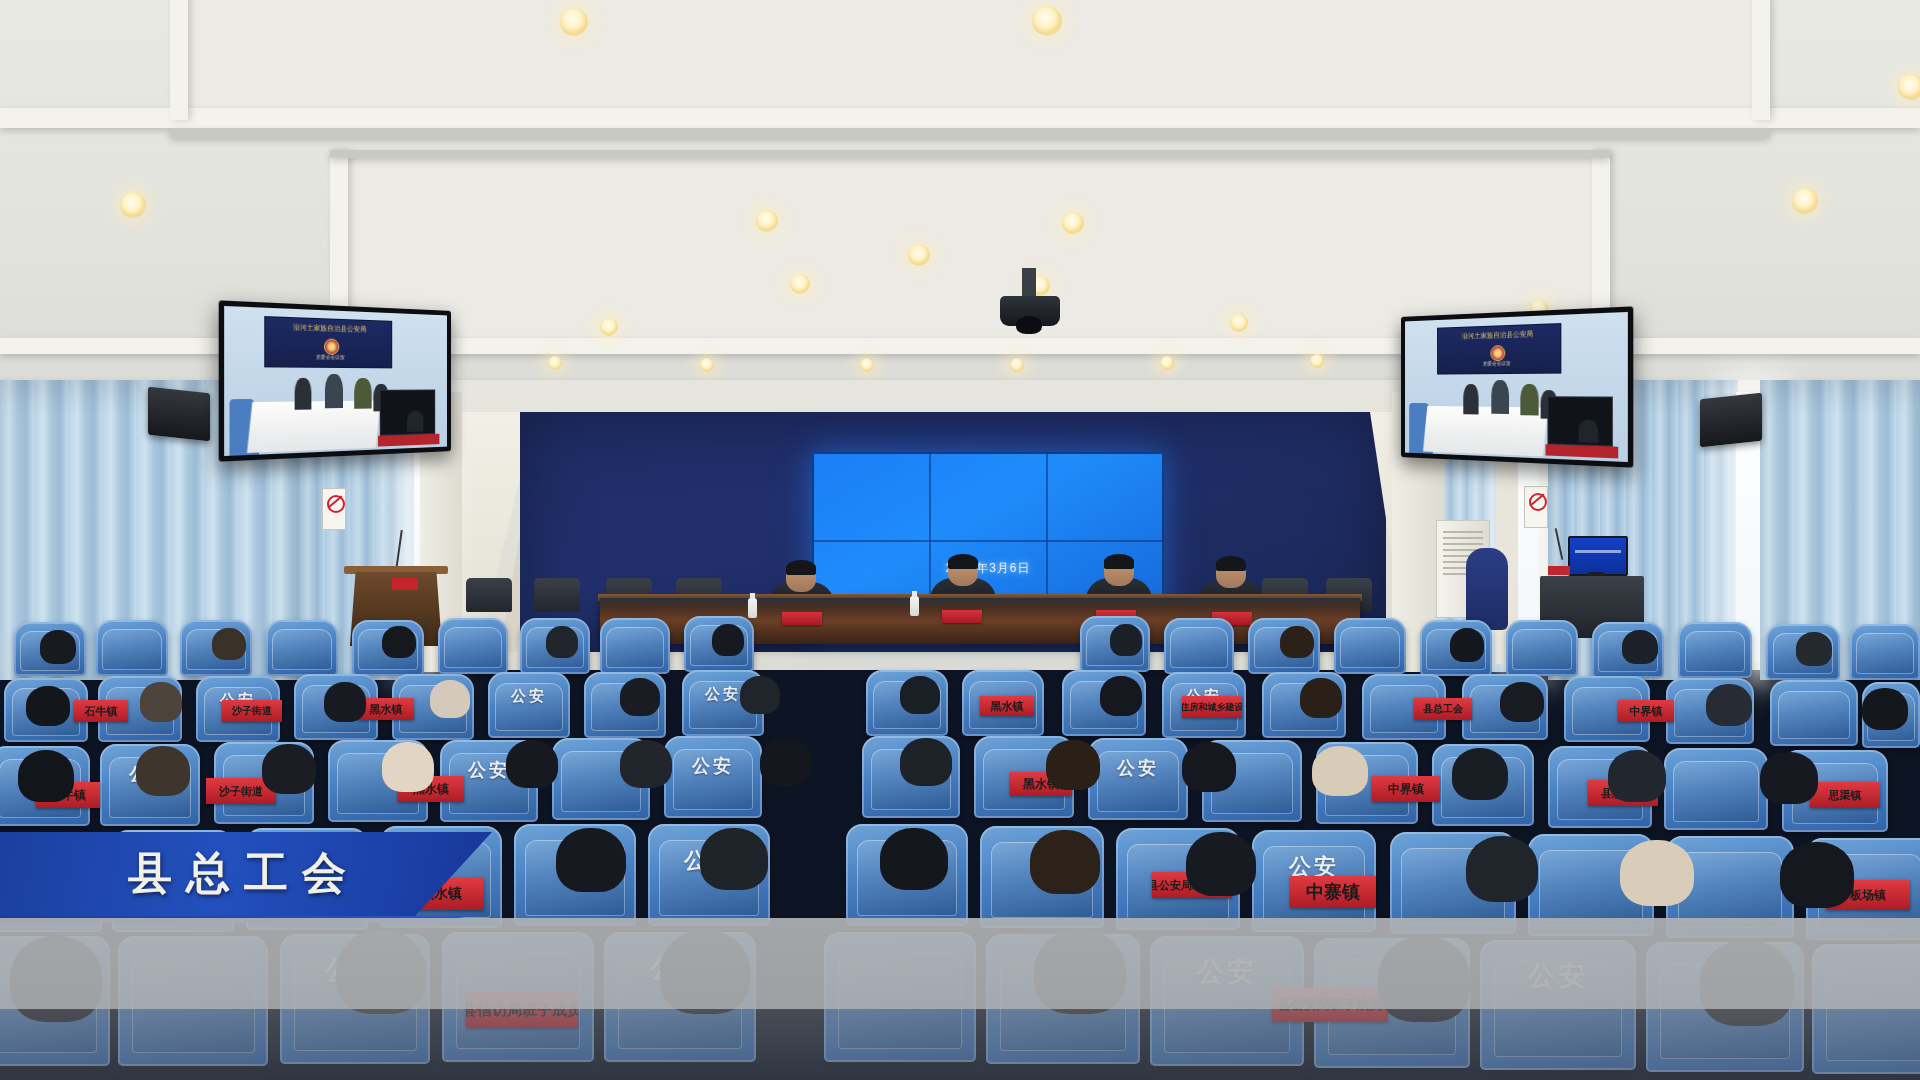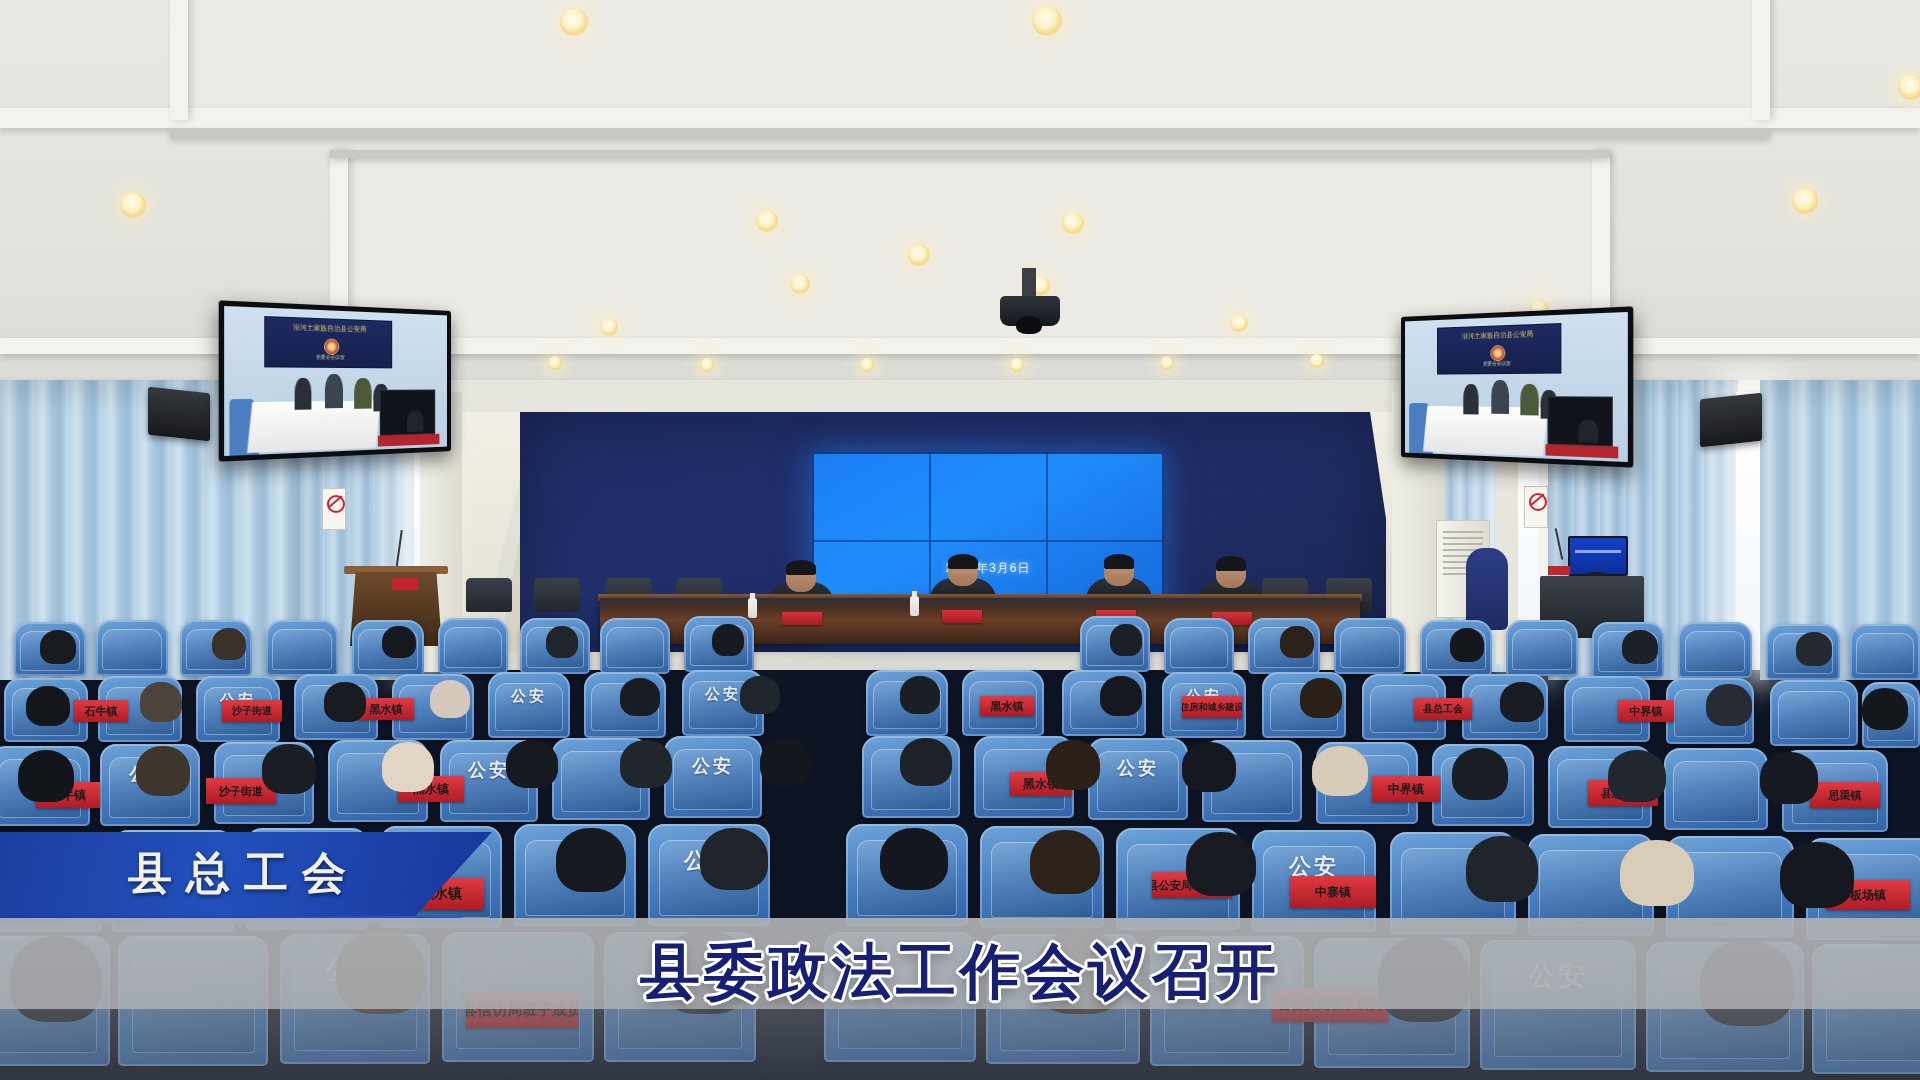--- a/index.html
+++ b/index.html
@@ -688,21 +688,21 @@
       <div class="seat" style="left:1116px;top:228px;width:124px;height:102px;"></div>
       <div class="seat" style="left:1252px;top:230px;width:124px;height:102px;">
         <div class="seat-label" style="font-size:22px;">公安</div>
       </div>
       <div class="seat" style="left:1390px;top:232px;width:126px;height:102px;"></div>
       <div class="seat" style="left:1528px;top:234px;width:126px;height:102px;"></div>
       <div class="seat" style="left:1666px;top:236px;width:128px;height:102px;"></div>
       <div class="seat" style="left:1806px;top:238px;width:128px;height:102px;"></div>
 
       <div class="placard" style="left:398px;top:278px;width:86px;height:32px;font-size:14px;">黑水镇</div>
-      <div class="placard" style="left:1290px;top:276px;width:86px;height:32px;font-size:12px;">中寨镇</div>
+      <div class="placard" style="left:1290px;top:276px;width:86px;height:32px;font-size:18px;">中寨镇</div>
       <div class="placard" style="left:1152px;top:272px;width:80px;height:26px;font-size:11px;">县公安局班子成员</div>
       <div class="placard" style="left:1826px;top:280px;width:84px;height:30px;font-size:12px;">板场镇</div>
 
       <div class="head" style="left:20px;top:236px;width:72px;height:66px;background:#13161b;"></div>
       <div class="head" style="left:284px;top:232px;width:70px;height:64px;background:#3a342a;"></div>
       <div class="head" style="left:556px;top:228px;width:70px;height:64px;background:#161a20;"></div>
       <div class="head" style="left:700px;top:228px;width:68px;height:62px;background:#1f232a;"></div>
       <div class="head" style="left:880px;top:228px;width:68px;height:62px;background:#14171d;"></div>
       <div class="head" style="left:1030px;top:230px;width:70px;height:64px;background:#2c2219;"></div>
       <div class="head" style="left:1186px;top:232px;width:70px;height:64px;background:#171b21;"></div>
@@ -743,16 +743,15 @@
     </div>
 
   </div>
 
   <div class="lt">
     <div class="logo-bar"></div>
     <div class="logo-bar-under"></div>
     <div class="logo-text">县总工会</div>
 
     <div class="grey-strip"></div>
-    <div class="headline">县委政法工作会议召开</div>
   </div>
 
 </div>
 
 </body></html>

